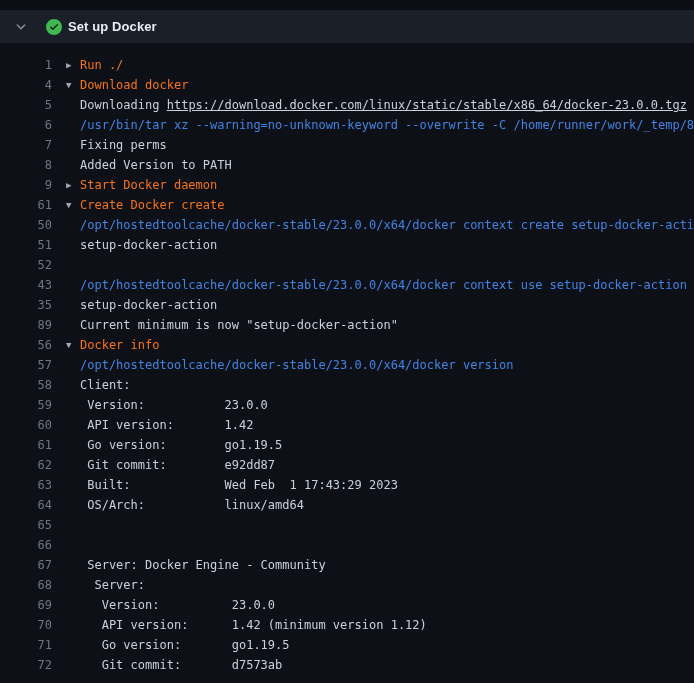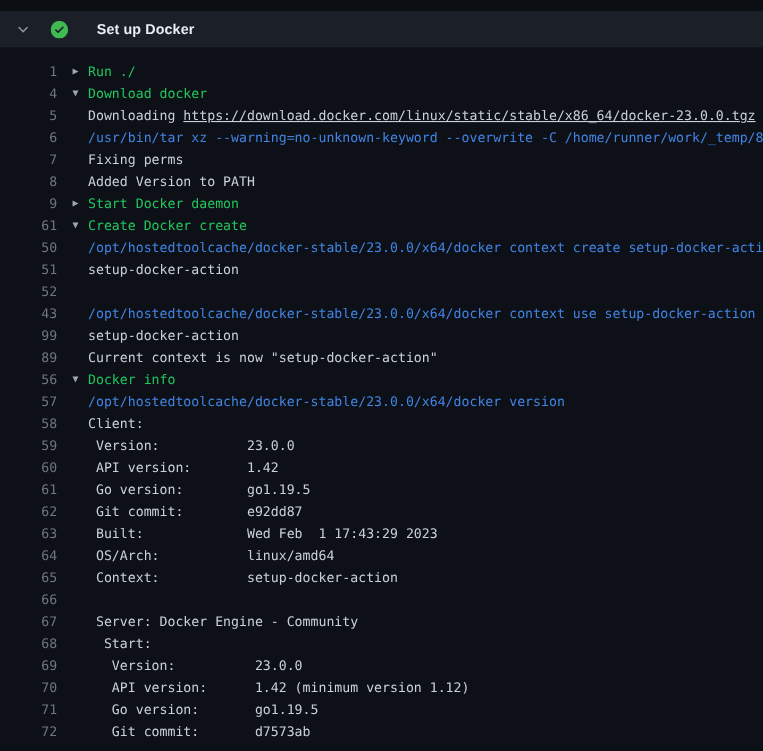--- a/index.html
+++ b/index.html
@@ -15,21 +15,21 @@
     height: 33px;
     background: #1b2028;
     display: flex;
     align-items: center;
     padding: 0 14px;
     cursor: pointer;
   }
   .chevron { display: flex; align-items: center; }
   .check { display: flex; align-items: center; margin-left: 18px; }
   .step-title {
-    margin-left: 26px;
+    margin-left: 6px;
     color: #e6edf3;
     font-size: 13px;
     font-weight: 600;
     letter-spacing: .1px;
   }
   .log {
     padding-top: 12px;
     font-family: "DejaVu Sans Mono", "Liberation Mono", monospace;
     font-size: 12px;
     line-height: 20px;
@@ -45,21 +45,21 @@
     user-select: none;
   }
   .arrow {
     flex: 0 0 14px;
     color: #9da7b1;
     font-size: 9px;
     line-height: 20px;
   }
   .content { white-space: pre; }
   .content.command { color: #4184e4; }
-  .content.group { color: #22c55e; }
+  .content.group { color: #f97316; }
   .loglink { color: inherit; text-decoration: underline; cursor: pointer; }
 </style>
 </head>
 <body>
 
 <div class="top-strip"></div>
 
 <div class="step-header">
   <span class="chevron">
     <svg width="14" height="14" viewBox="0 0 16 16" aria-hidden="true">
@@ -81,33 +81,33 @@
       <div class="row"><span class="num">5</span><span class="arrow"></span><span class="content"><span>Downloading </span><span class="loglink">https://download.docker.com/linux/static/stable/x86_64/docker-23.0.0.tgz</span></span></div>
       <div class="row"><span class="num">6</span><span class="arrow"></span><span class="content command">/usr/bin/tar xz --warning=no-unknown-keyword --overwrite -C /home/runner/work/_temp/8c9</span></div>
       <div class="row"><span class="num">7</span><span class="arrow"></span><span class="content">Fixing perms</span></div>
       <div class="row"><span class="num">8</span><span class="arrow"></span><span class="content">Added Version to PATH</span></div>
       <div class="row"><span class="num">9</span><span class="arrow">▶</span><span class="content group">Start Docker daemon</span></div>
       <div class="row"><span class="num">61</span><span class="arrow">▼</span><span class="content group">Create Docker create</span></div>
       <div class="row"><span class="num">50</span><span class="arrow"></span><span class="content command">/opt/hostedtoolcache/docker-stable/23.0.0/x64/docker context create setup-docker-action</span></div>
       <div class="row"><span class="num">51</span><span class="arrow"></span><span class="content">setup-docker-action</span></div>
       <div class="row"><span class="num">52</span><span class="arrow"></span></div>
       <div class="row"><span class="num">43</span><span class="arrow"></span><span class="content command">/opt/hostedtoolcache/docker-stable/23.0.0/x64/docker context use setup-docker-action</span></div>
-      <div class="row"><span class="num">99</span><span class="arrow"></span><span class="content">setup-docker-action</span></div>
-      <div class="row"><span class="num">89</span><span class="arrow"></span><span class="content">Current context is now "setup-docker-action"</span></div>
+      <div class="row"><span class="num">35</span><span class="arrow"></span><span class="content">setup-docker-action</span></div>
+      <div class="row"><span class="num">89</span><span class="arrow"></span><span class="content">Current minimum is now "setup-docker-action"</span></div>
       <div class="row"><span class="num">56</span><span class="arrow">▼</span><span class="content group">Docker info</span></div>
       <div class="row"><span class="num">57</span><span class="arrow"></span><span class="content command">/opt/hostedtoolcache/docker-stable/23.0.0/x64/docker version</span></div>
       <div class="row"><span class="num">58</span><span class="arrow"></span><span class="content">Client:</span></div>
       <div class="row"><span class="num">59</span><span class="arrow"></span><span class="content"> Version:           23.0.0</span></div>
       <div class="row"><span class="num">60</span><span class="arrow"></span><span class="content"> API version:       1.42</span></div>
       <div class="row"><span class="num">61</span><span class="arrow"></span><span class="content"> Go version:        go1.19.5</span></div>
       <div class="row"><span class="num">62</span><span class="arrow"></span><span class="content"> Git commit:        e92dd87</span></div>
       <div class="row"><span class="num">63</span><span class="arrow"></span><span class="content"> Built:             Wed Feb  1 17:43:29 2023</span></div>
       <div class="row"><span class="num">64</span><span class="arrow"></span><span class="content"> OS/Arch:           linux/amd64</span></div>
-      <div class="row"><span class="num">65</span><span class="arrow"></span><span class="content"> Context:           setup-docker-action</span></div>
+      <div class="row"><span class="num">65</span><span class="arrow"></span></div>
       <div class="row"><span class="num">66</span><span class="arrow"></span><span class="content"></span></div>
       <div class="row"><span class="num">67</span><span class="arrow"></span><span class="content"> Server: Docker Engine - Community</span></div>
-      <div class="row"><span class="num">68</span><span class="arrow"></span><span class="content">  Start:</span></div>
+      <div class="row"><span class="num">68</span><span class="arrow"></span><span class="content">  Server:</span></div>
       <div class="row"><span class="num">69</span><span class="arrow"></span><span class="content">   Version:          23.0.0</span></div>
       <div class="row"><span class="num">70</span><span class="arrow"></span><span class="content">   API version:      1.42 (minimum version 1.12)</span></div>
       <div class="row"><span class="num">71</span><span class="arrow"></span><span class="content">   Go version:       go1.19.5</span></div>
       <div class="row"><span class="num">72</span><span class="arrow"></span><span class="content">   Git commit:       d7573ab</span></div>
     </div>
 </div>
 
 </body></html>

